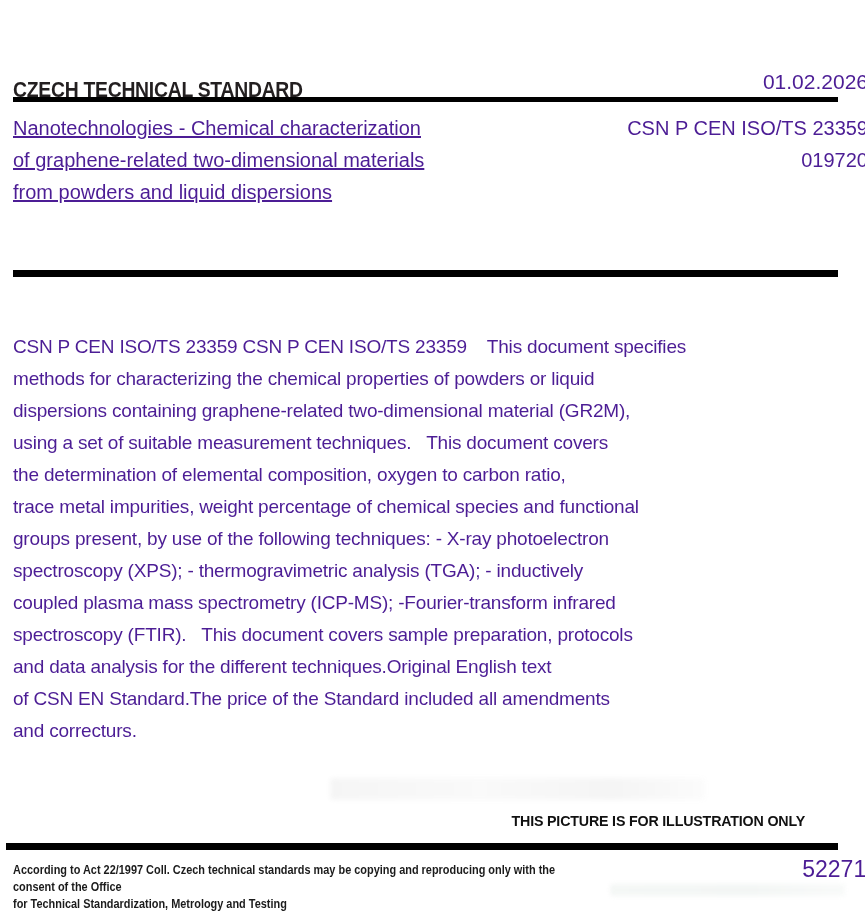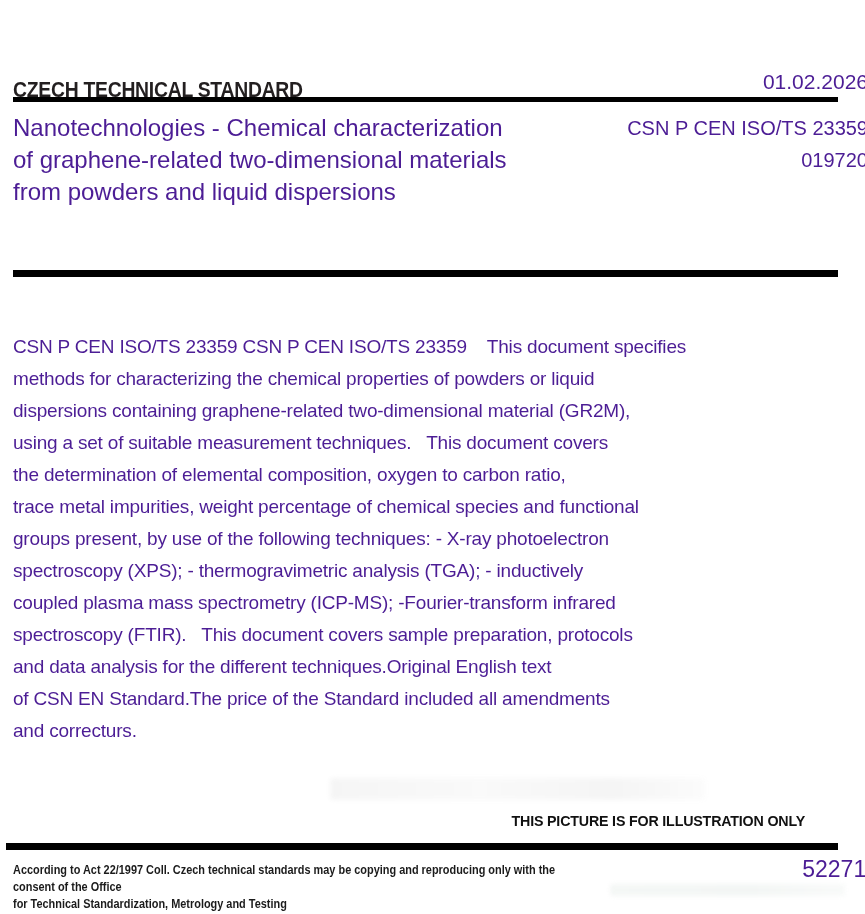--- a/index.html
+++ b/index.html
@@ -27,21 +27,21 @@
   .doc-date { font-size:21px; white-space:nowrap; }
 
   .rule { position:absolute; background:#000; }
   .rule-1 { left:13px; width:825px; top:97px;  height:5px; }
   .rule-2 { left:13px; width:825px; top:270px; height:7px; }
   .rule-3 { left:6px;  width:832px; top:843px; height:7px; }
 
   
   .std-title {
     position:absolute; left:13px; top:112px;
-    font-size:24px; line-height:32px; white-space:pre-wrap;
+    font-size:20px; line-height:32px; white-space:pre-wrap;text-decoration:underline;
   }
   .std-refs {
     position:absolute; right:27px; top:112px;
     font-size:20px; line-height:32px; text-align:right;margin-left:24px;
   }
 
   
   .abstract {
     position:absolute; left:13px; top:287px; width:830px;
     font-size:19px; line-height:32px; letter-spacing:-0.2px;

